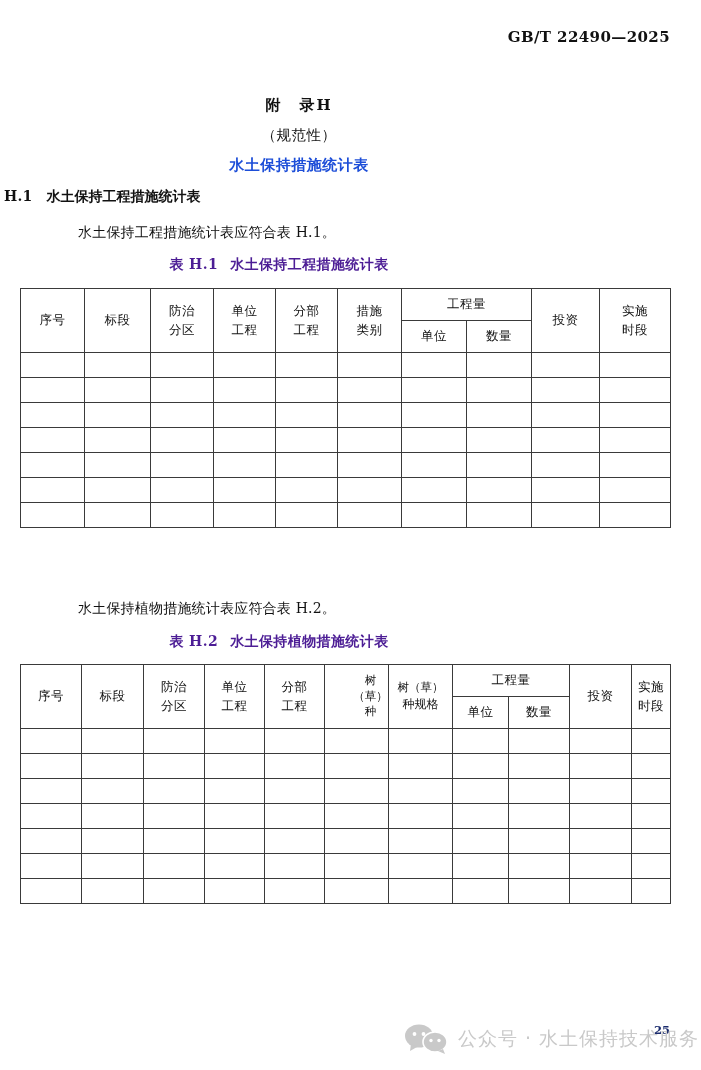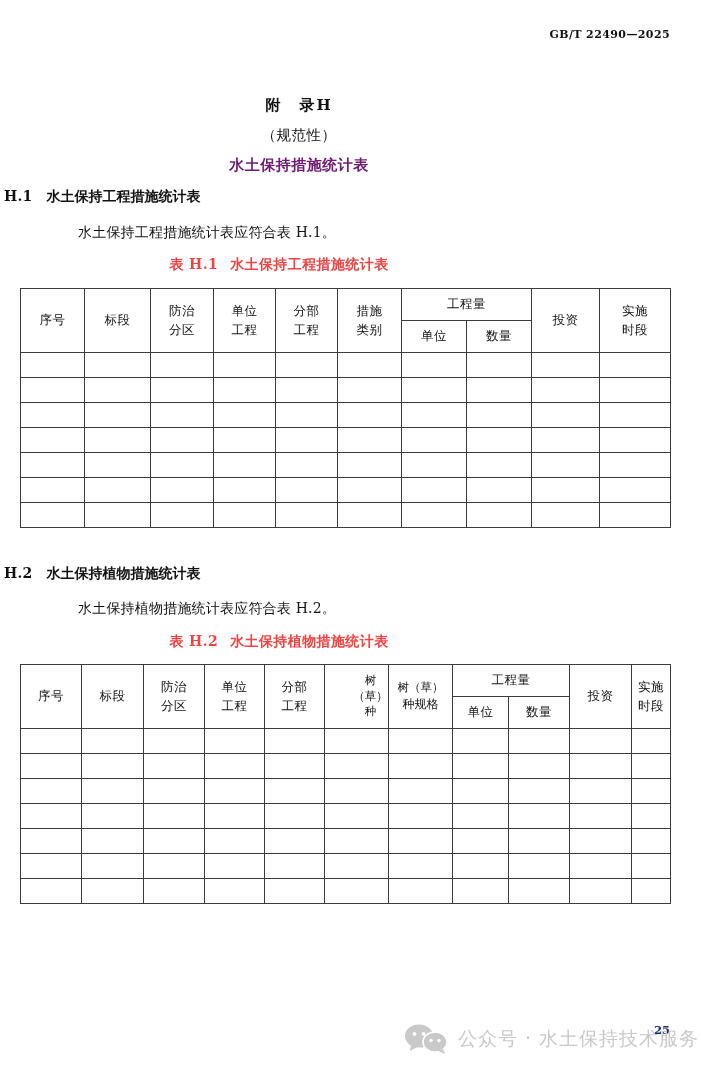--- a/index.html
+++ b/index.html
@@ -20,21 +20,21 @@
     box-sizing: border-box;
   }
 
   
   .running-header {
     position: absolute;
     top: 28px;
     right: 31px;
     font-family: "DejaVu Serif", "Liberation Serif", serif;
     font-weight: bold;
-    font-size: 11px;
+    font-size: 15px;
     letter-spacing: 0.4px;
     color: #111;
     white-space: nowrap;
   }
 
   
   .annex-block {
     position: absolute;
     top: 96px;
     left: 0;
@@ -55,21 +55,21 @@
   .annex-kind {
     font-size: 14.5px;
     font-weight: normal;
     color: #111;
     margin-bottom: 11px;
     letter-spacing: 0.5px;
   }
   .annex-title {
     font-size: 15px;
     font-weight: bold;
-    color: #701a75;
+    color: #1d4ed8;
     letter-spacing: 0.5px;
   }
 
   
   .clause {
     position: absolute;
     left: 4px;
     font-size: 14px;
     font-weight: bold;
     color: #111;
@@ -94,21 +94,21 @@
   }
 
   
   .tbl-caption {
     position: absolute;
     left: 0;
     width: 558px;
     text-align: center;
     font-size: 14px;
     font-weight: bold;
-    color: #ef4444;
+    color: #4c1d95;
     letter-spacing: 0.4px;
   }
   .tbl-caption .gap {
     display: inline-block;
     width: 12px;
   }
 
   
   .tbl-wrap {
     position: absolute;
@@ -329,23 +329,20 @@
             <td></td>
             <td></td>
             <td></td>
             <td></td>
             <td></td>
           </tr>
       </tbody>
     </table>
   </div>
 
-  <div class="clause" style="top:565px;">
-    <span class="num">H.2</span><span class="gap"></span><span>水土保持植物措施统计表</span>
-  </div>
 
   <div class="para" style="top:600px;">水土保持植物措施统计表应符合表 H.2。</div>
 
   <div class="tbl-caption" style="top:633px;">
     <span>表 H.2</span><span class="gap"></span><span>水土保持植物措施统计表</span>
   </div>
 
   <div class="tbl-wrap" style="top:664px;">
     <table class="grid">
       <colgroup>

